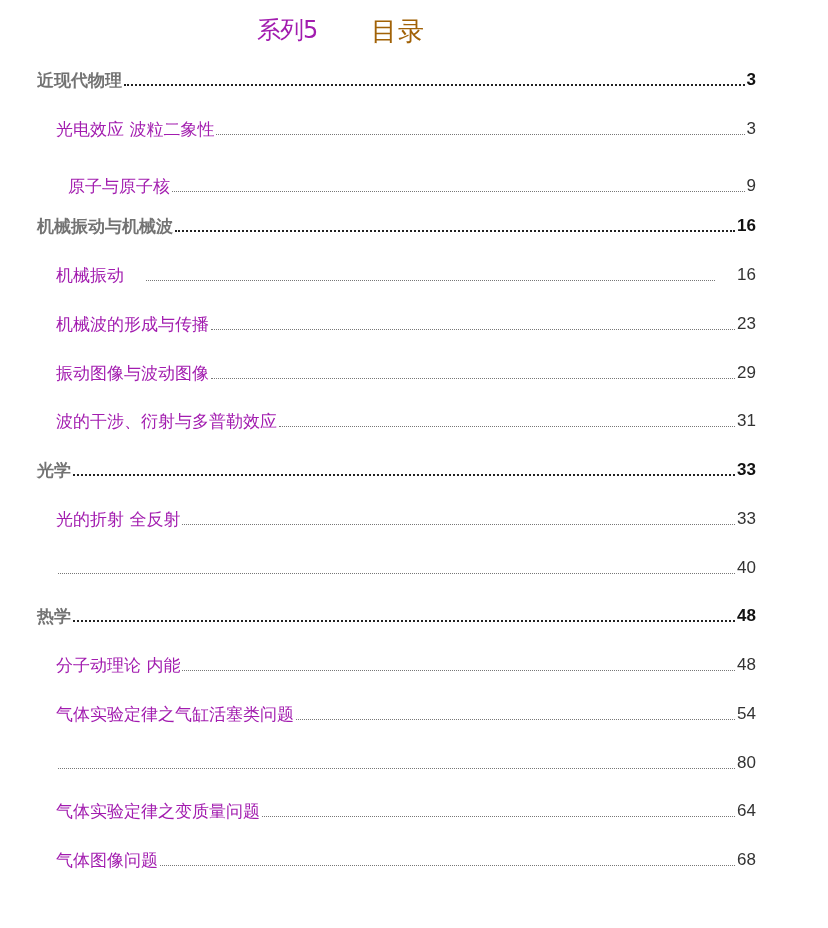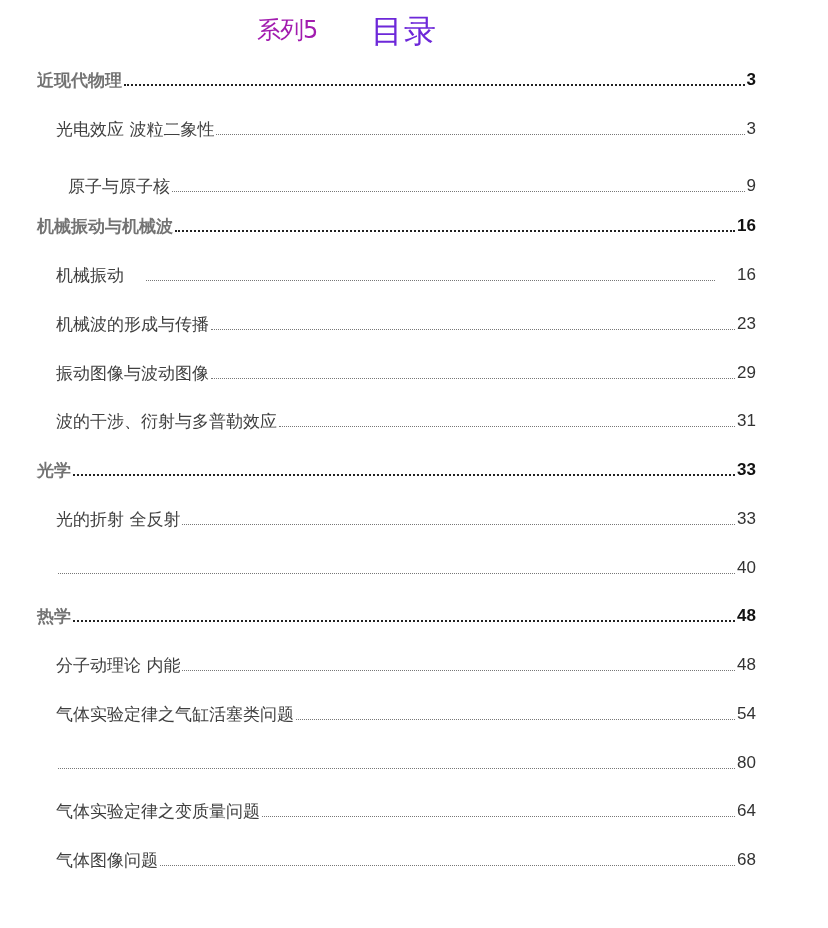--- a/index.html
+++ b/index.html
@@ -28,23 +28,23 @@
       top: 4px;
       font-size: 24px;
       line-height: 32px;
       color: #a21caf;
       letter-spacing: -1px;
     }
     .title-toc {
       position: absolute;
       left: 371px;
       top: 5px;
-      font-size: 32px;
+      font-size: 26px;
       line-height: 32px;
-      color: #6d28d9;
+      color: #a16207;
       letter-spacing: 1px;
     }
     .toc {
       position: absolute;
       left: 0;
       top: 0;
       width: 828px;
     }
     .toc-row {
       position: absolute;
@@ -52,21 +52,21 @@
       display: flex;
       align-items: flex-end;
       right: 72px;
     }
     .toc-row.l1 { left: 37px; }
     .toc-row.l2 { left: 56px; }
     .toc-label {
       white-space: nowrap;
       font-size: 17px;
       line-height: 22px;
-      color: #404040;
+      color: #a21caf;
       flex: 0 0 auto;
     }
     .toc-row.l1 .toc-label {
       font-weight: bold;
       color: #737373;
       font-size: 17px;
     }
     .toc-leader {
       flex: 1 1 auto;
       margin: 0 2px 5px 2px;

